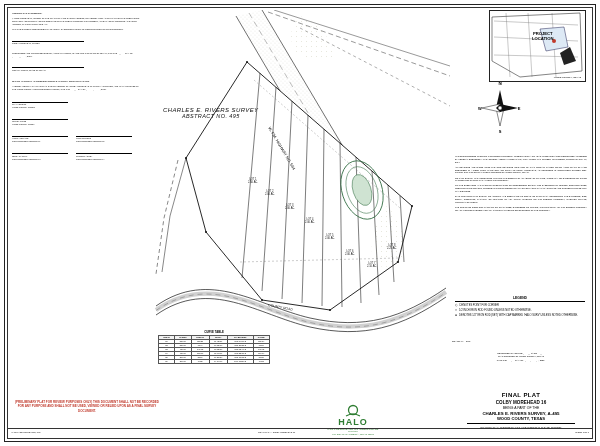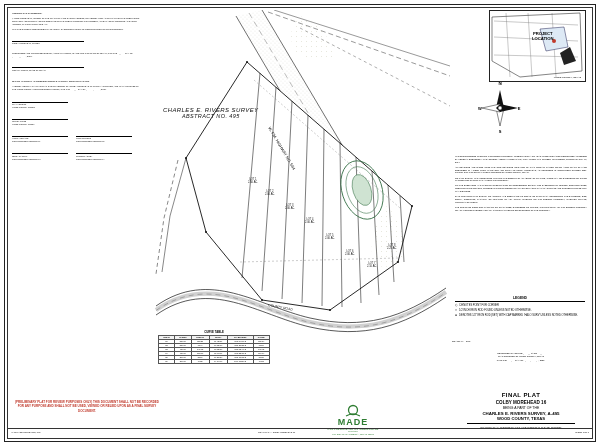--- a/index.html
+++ b/index.html
@@ -392,21 +392,21 @@
     </table>
   </div>
 
   <div class="prelim">(PRELIMINARY PLAT FOR REVIEW PURPOSES ONLY) THIS DOCUMENT SHALL NOT BE RECORDED FOR ANY PURPOSE AND SHALL NOT BE USED, VIEWED OR RELIED UPON AS A FINAL SURVEY DOCUMENT.</div>
 
   <div class="logo">
     <svg width="18" height="14" style="display:block;margin:0 auto;">
       <circle cx="9" cy="6" r="4.5" fill="none" stroke="#2e7d32" stroke-width="1.3"></circle>
       <path d="M2,12 Q9,8 16,12" fill="none" stroke="#2e7d32" stroke-width="1.1"></path>
     </svg>
-    <div class="mark">MADE</div>
+    <div class="mark">HALO</div>
     <div class="sub">HALO LAND SURVEYING, LLC  •  TBPELS FIRM NO. 10194554</div>
     <div class="sub">P.O. BOX 1141  •  MINEOLA, TEXAS 75773</div>
   </div>
 
   <div class="bottom">
     <div class="l">HALO LAND SURVEYING, LLC</div>
     <div class="c">FINAL PLAT — COLBY MOREHEAD 16</div>
     <div class="r">SHEET 1 OF 1</div>
   </div>
 </div>

